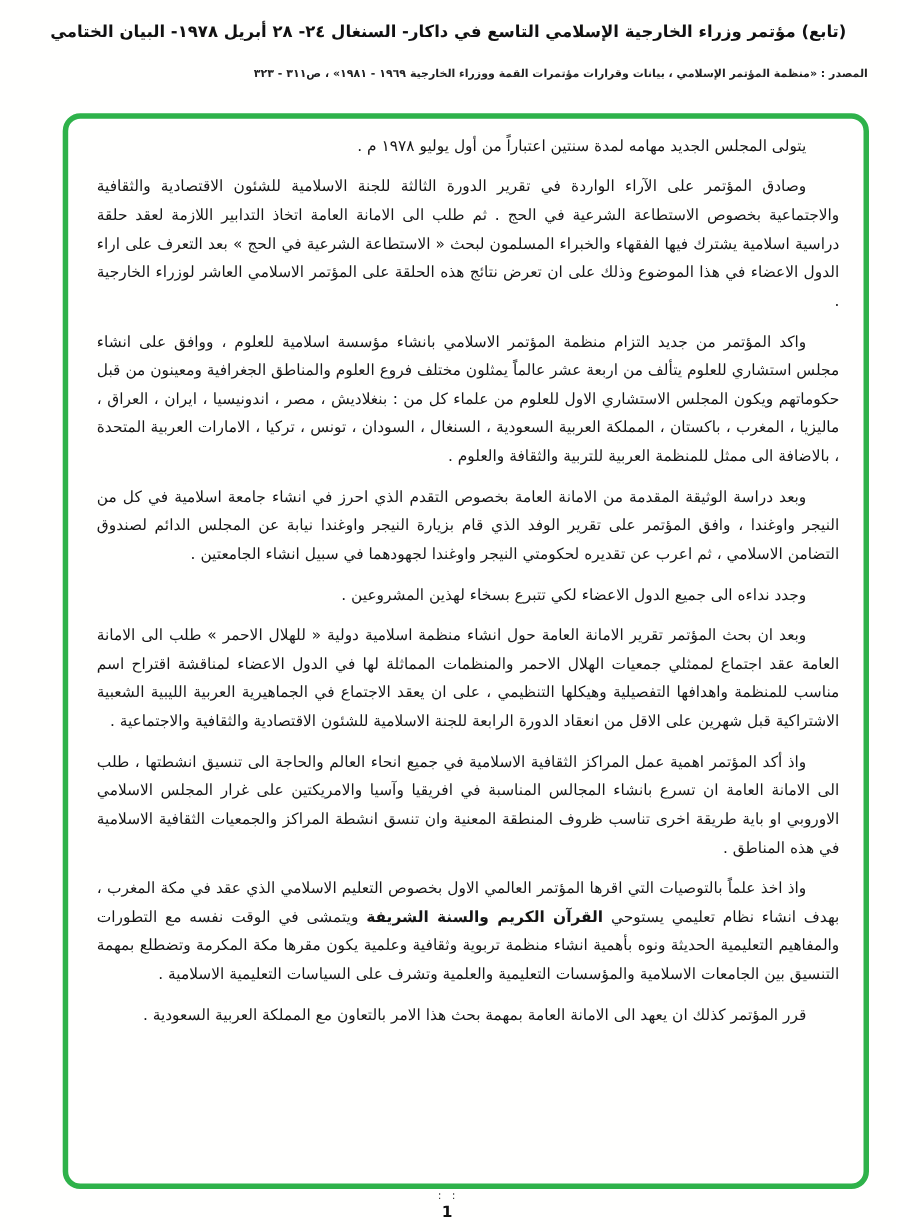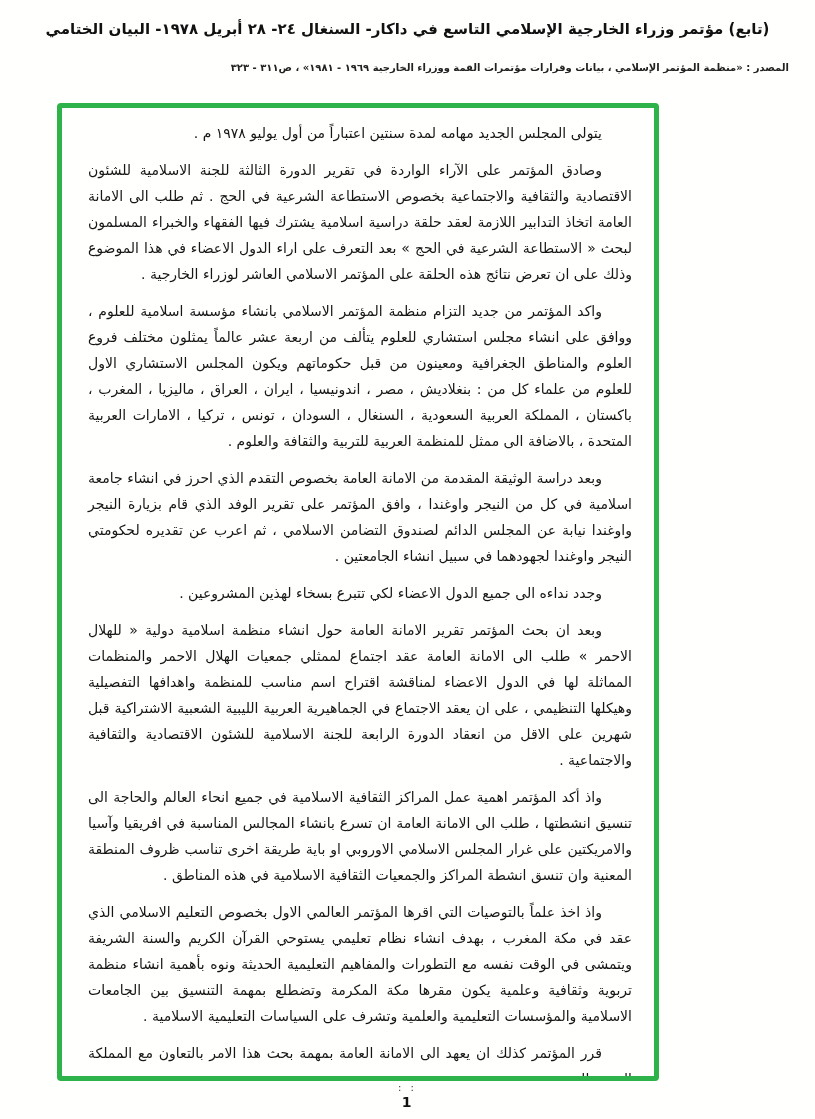--- a/index.html
+++ b/index.html
@@ -37,41 +37,41 @@
     font-size: 10px;
     color: #222;
     margin-top: 24px;
     padding-left: 90px;
     padding-right: 26px;
   }
   .highlight-box {
     position: absolute;
     left: 57px;
     top: 103px;
-    width: 602px;
+    width: 733px;
     height: 978px;
     border: 5px solid #2eb24a;
-    border-radius: 4px;
+    border-radius: 16px;
     box-sizing: border-box;
     overflow: hidden;
   }
   .text-body {
     direction: rtl;
     text-align: justify;
     font-size: 14px;
     line-height: 26px;
     padding: 12px 22px 0 26px;
     color: #161616;
   }
   .para {
     margin: 0 0 11px 0;
     text-indent: 30px;
   }
   .bold-run {
-    font-weight: normal;
+    font-weight: bold;
   }
   .footer-dots {
     position: absolute;
     left: 0;
     right: 0;
     top: 1082px;
     text-align: center;
     font-size: 10px;
     letter-spacing: 3px;
     color: #333;

